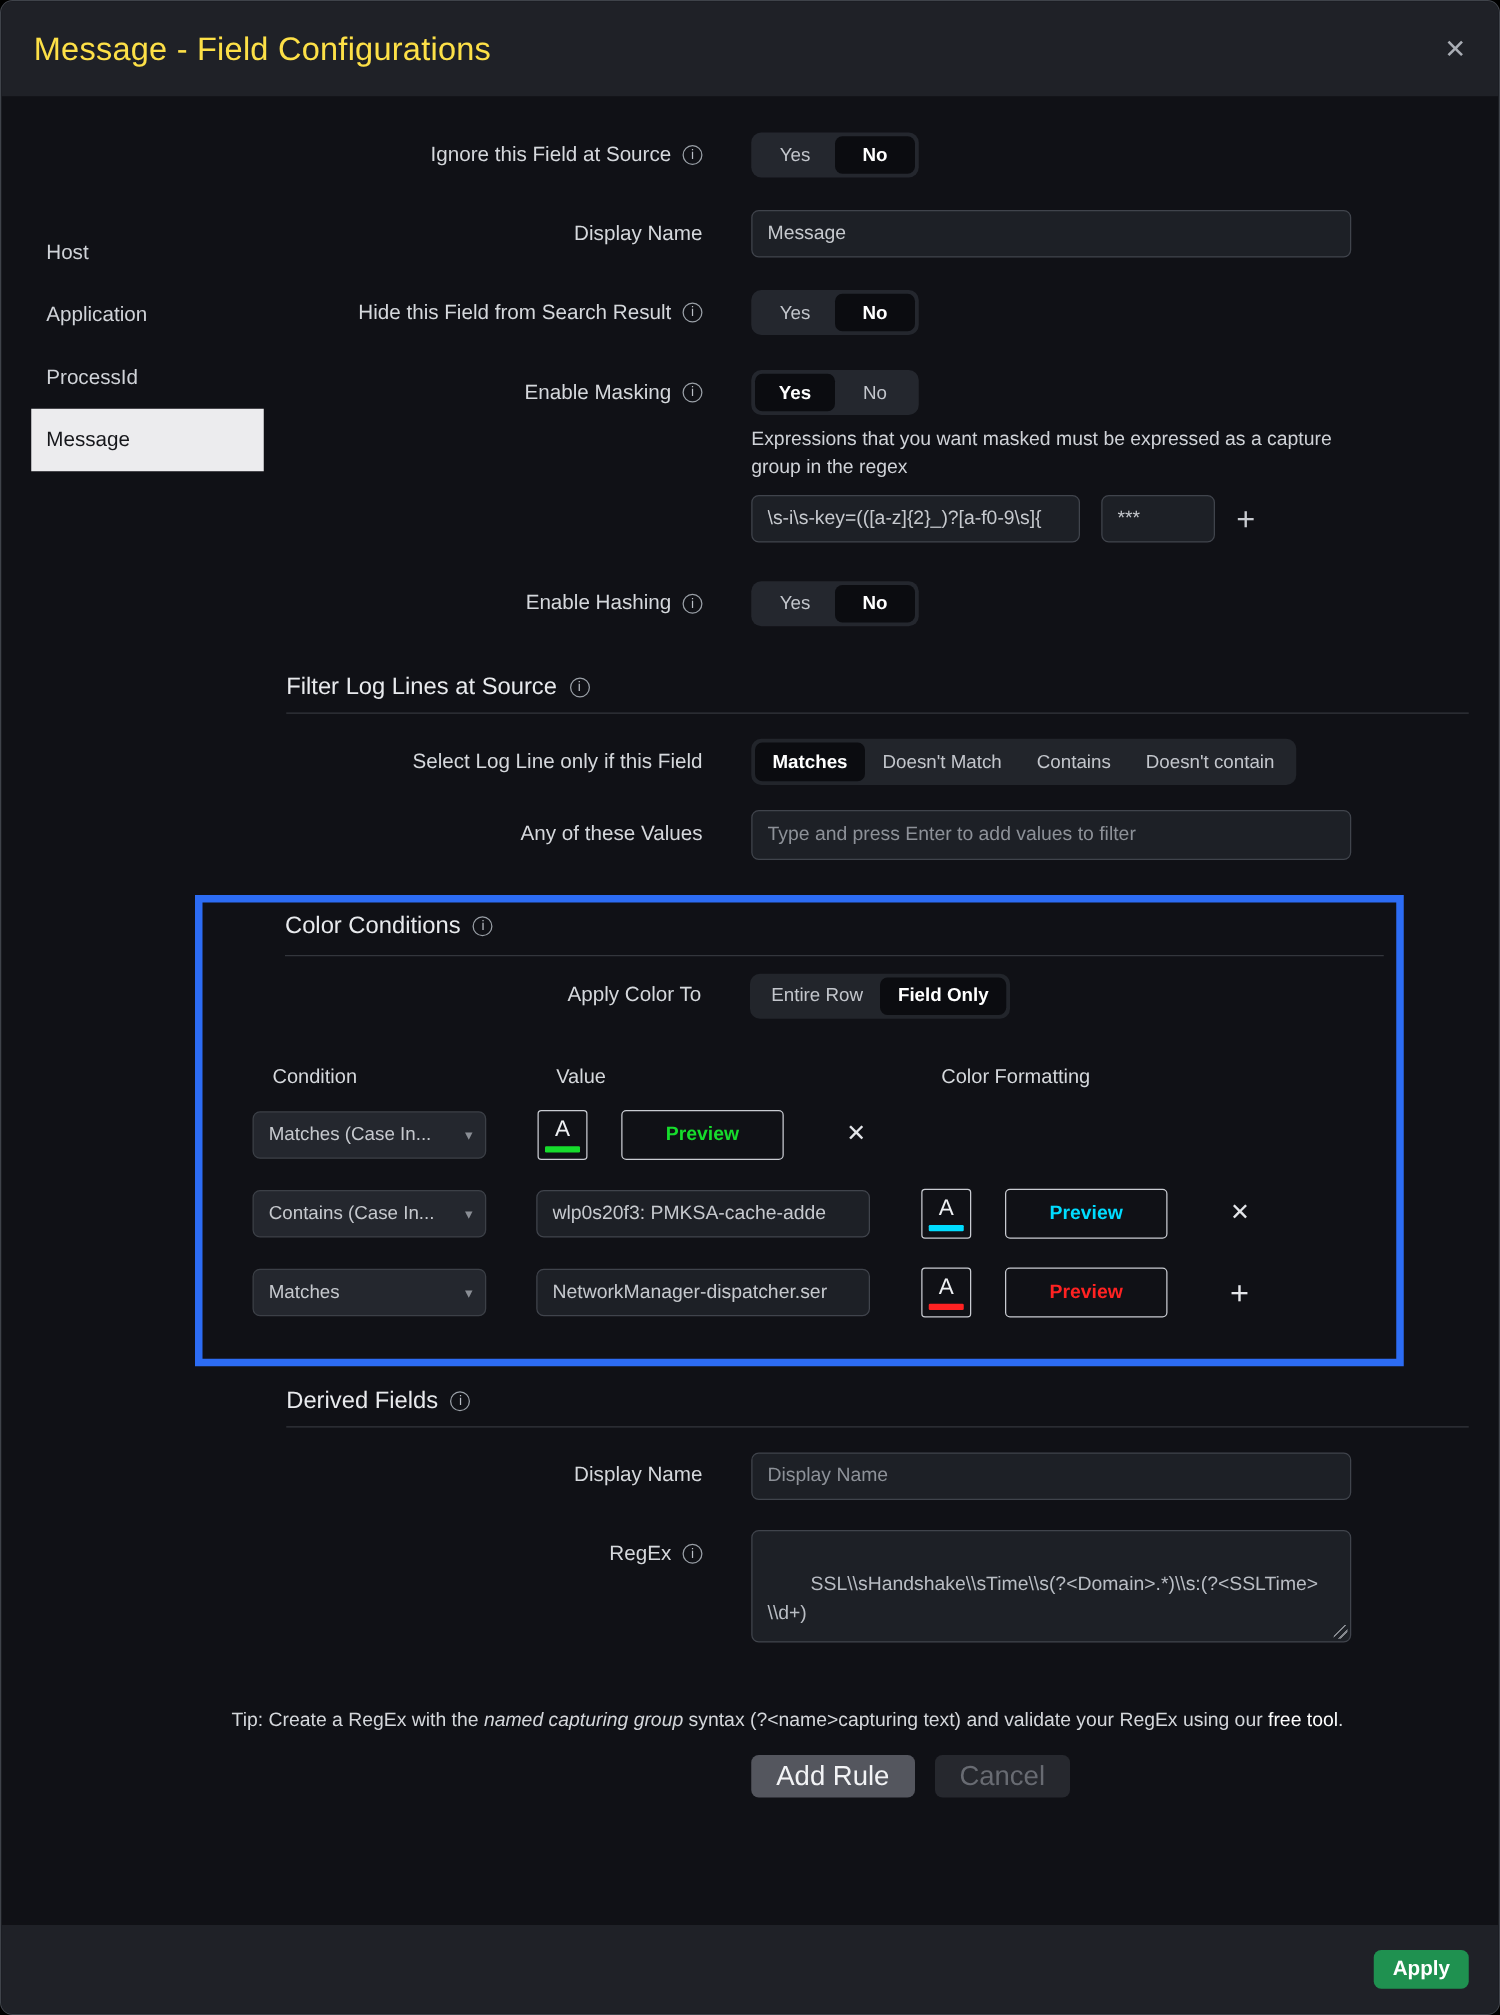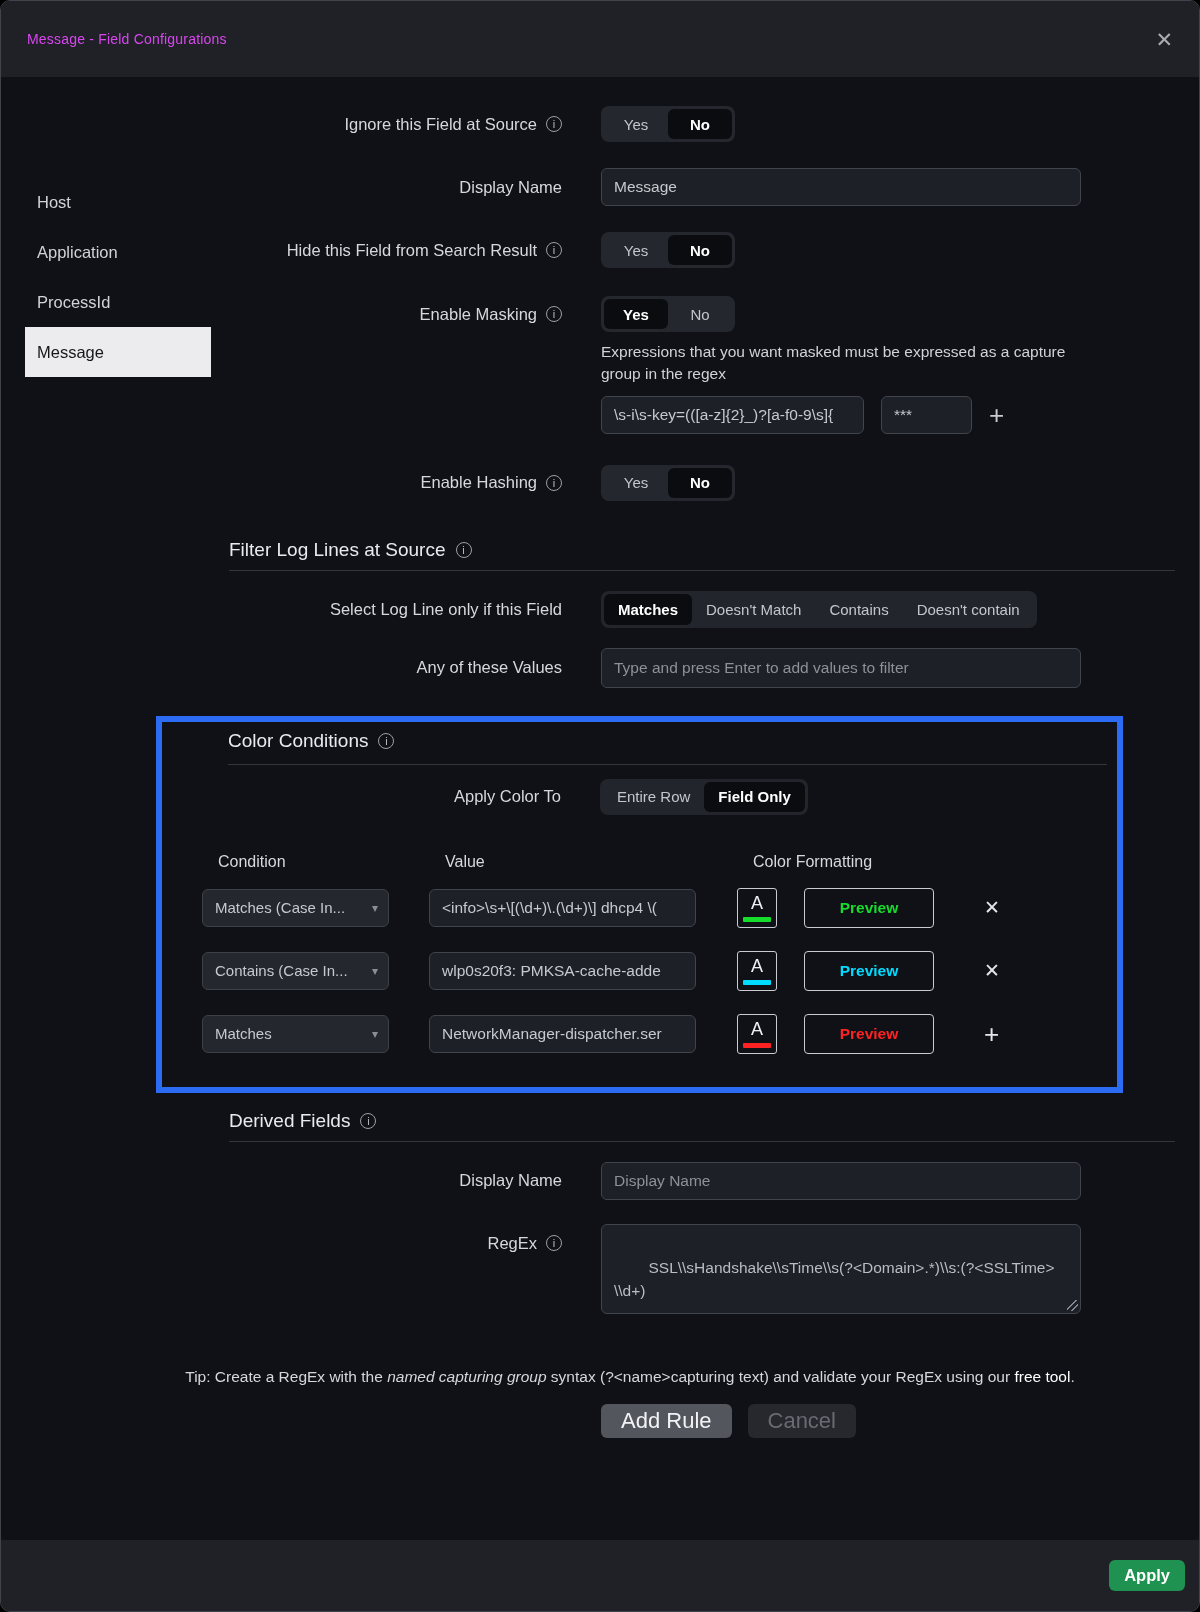--- a/index.html
+++ b/index.html
@@ -1,21 +1,21 @@
 <!DOCTYPE html>
 <html><head>
 <meta charset="utf-8">
 <style>
   html,body{margin:0;padding:0;background:#000;}
   body{font-family:"Liberation Sans","DejaVu Sans",sans-serif;-webkit-font-smoothing:antialiased;}
   .modal{position:relative;width:1200px;height:1612px;box-sizing:border-box;background:#101116;
          border:1px solid #3f434a;border-radius:10px;overflow:hidden;display:flex;flex-direction:column;}
   
   .hdr{flex:none;height:76px;background:#1f2127;display:flex;align-items:center;justify-content:space-between;padding:0 26px;}
-  .hdr-title{font-size:14px;color:#d946ef;letter-spacing:.2px;}
+  .hdr-title{font-size:26px;color:#fde047;letter-spacing:.2px;}
   .close{color:#a9adb4;font-size:21px;font-weight:bold;cursor:pointer;line-height:1;}
   
   .bd{flex:1;position:relative;padding:0 24px;}
   
   .sidebar{position:absolute;top:100px;left:24px;width:186px;}
   .side-item{height:50px;display:flex;align-items:center;padding-left:12px;box-sizing:border-box;
              color:#d0d3d8;font-size:16.5px;cursor:pointer;}
   .side-item.active{background:#ececee;color:#16171b;}
   
   .row{display:flex;align-items:center;}
@@ -80,21 +80,21 @@
   
   .tip{margin-top:54px;text-align:center;color:#d4d7db;font-size:15.5px;padding-left:60px;}
   .tip i{font-style:italic;}
   .tip .link{color:#ffffff;cursor:pointer;}
   
   .btnrow{display:flex;gap:16px;margin-top:18px;}
   .btn{border:none;border-radius:6px;font-size:22px;font-family:inherit;padding:0 20px;height:34px;cursor:pointer;}
   .btn.addrule{background:#54565e;color:#f2f3f5;}
   .btn.cancel{background:#26282e;color:#686b72;}
   
-  .ftr{flex:none;height:71px;background:#1f2127;display:flex;align-items:center;justify-content:flex-end;padding:0 14px;}
+  .ftr{flex:none;height:71px;background:#1f2127;display:flex;align-items:center;justify-content:flex-end;padding:0 24px;}
   .btn.apply{background:#1f9150;color:#fff;font-weight:bold;font-size:16.5px;height:31px;padding:0 15px;border-radius:6px;}
   
   .mt29{margin-top:29px}.mt26{margin-top:26px}.mt28{margin-top:28px}.mt10{margin-top:10px}
   .mt31{margin-top:31px}.mt38{margin-top:38px}.mt20{margin-top:20px}
   .mt17{margin-top:17px}.mt24{margin-top:24px}
 </style>
 </head>
 <body>
 
 <div class="modal">
@@ -224,23 +224,20 @@
         <span class="col-cond">Condition</span>
         <span class="col-val">Value</span>
         <span style="margin-left:41px;">Color Formatting</span>
       </div>
 
       <div class="cc-row" style="margin-top:17px;">
         <span class="col-cond select">
           <span>Matches (Case In...</span>
           <span class="caret">▾</span>
         </span>
-        <span class="col-val">
-          <input class="inp val-inp" value="&lt;info&gt;\s+\[(\d+)\.(\d+)\] dhcp4 \(" style="">
-        </span>
         <span class="col-a abtn">
           <span class="a">A</span>
           <span class="bar" style="background: rgb(22, 220, 44);"></span>
         </span>
         <span class="col-prev prevbtn" style="color: rgb(22, 220, 44);">Preview</span>
         <span class="col-x xicon">✕</span>
       </div>
 
       <div class="cc-row">
         <span class="col-cond select">

